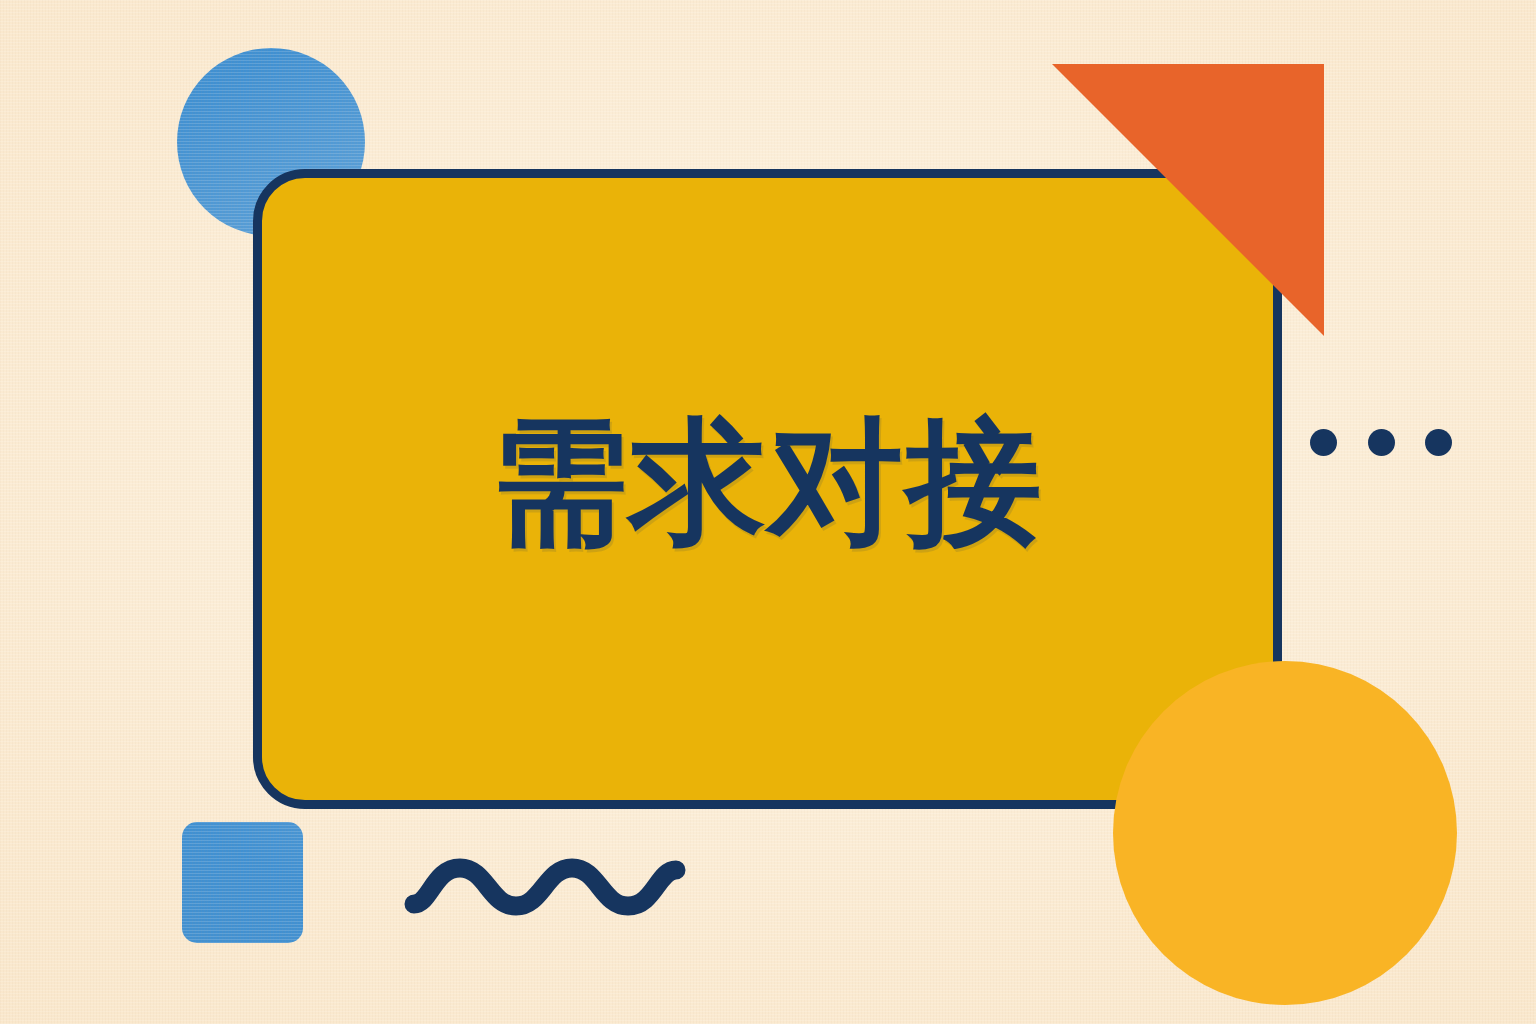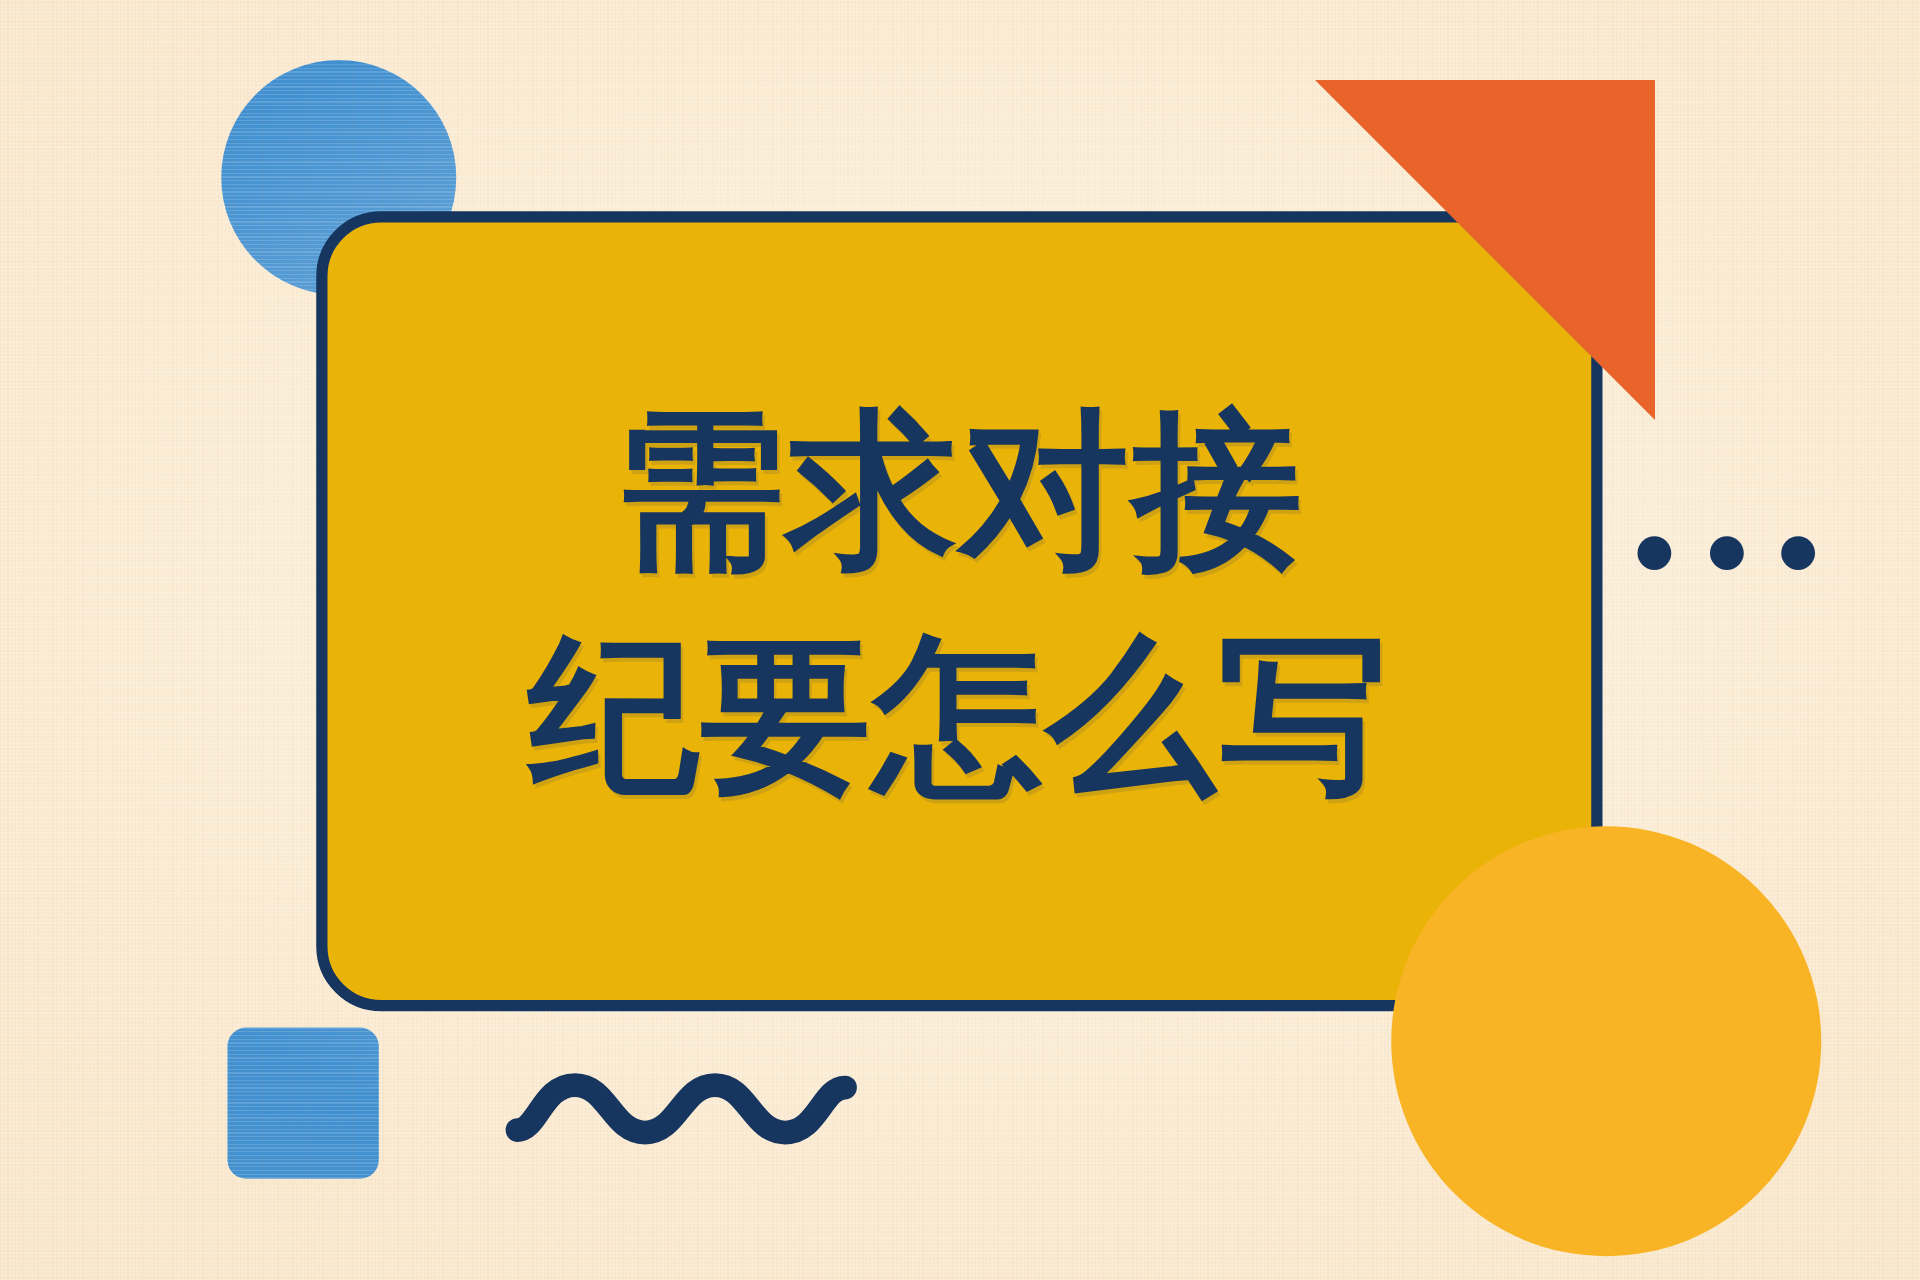--- a/index.html
+++ b/index.html
@@ -107,21 +107,20 @@
 
 <div id="stage">
 
   <div class="shape" id="blue-circle"></div>
 
   <div class="shape" id="blue-square"></div>
 
   <div id="card">
     <div id="title-block">
       <div class="title-line">需求对接</div>
-      <div class="title-line">纪要怎么写</div>
     </div>
   </div>
 
   <svg class="shape" id="orange-triangle" viewBox="0 0 272 272">
     <polygon points="0,0 272,0 272,272" fill="#e8642a"></polygon>
   </svg>
 
   <div class="shape" id="yellow-circle"></div>
 
   <div class="shape" id="dots">

